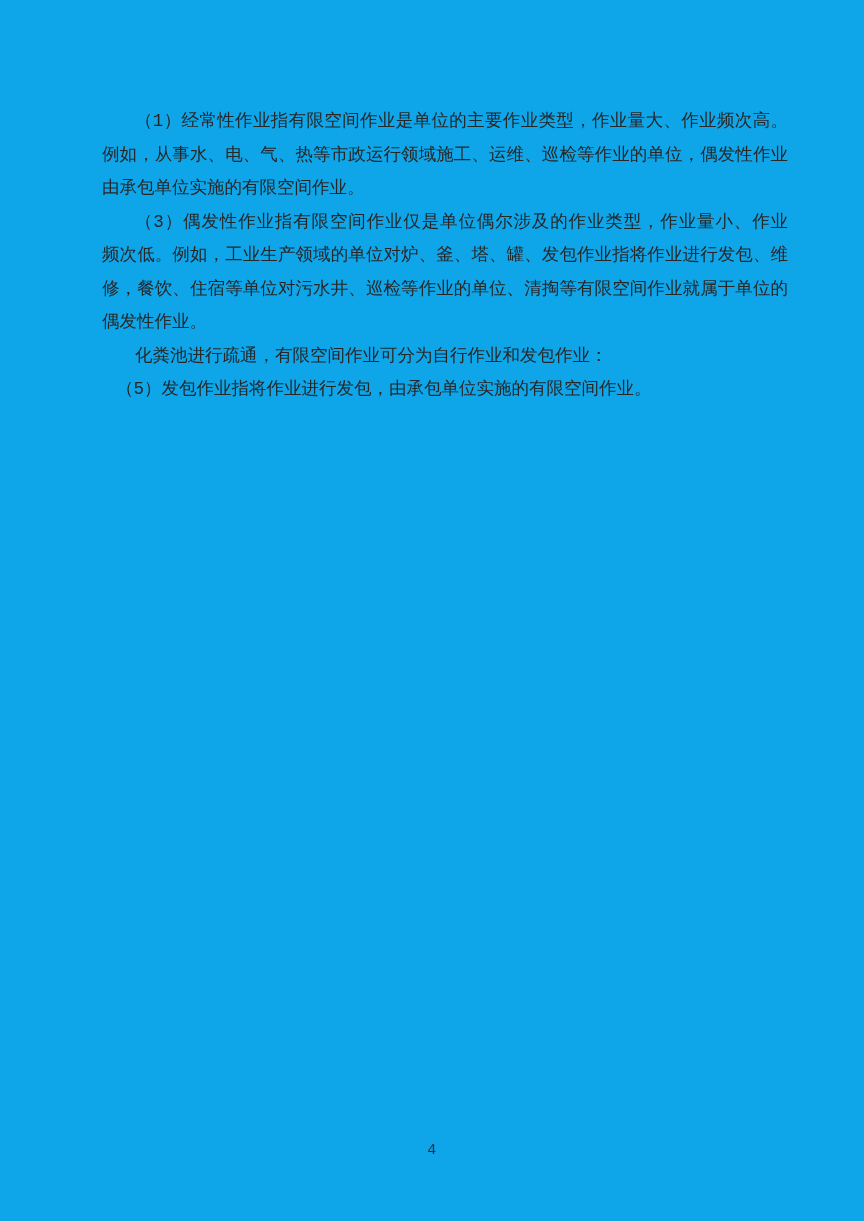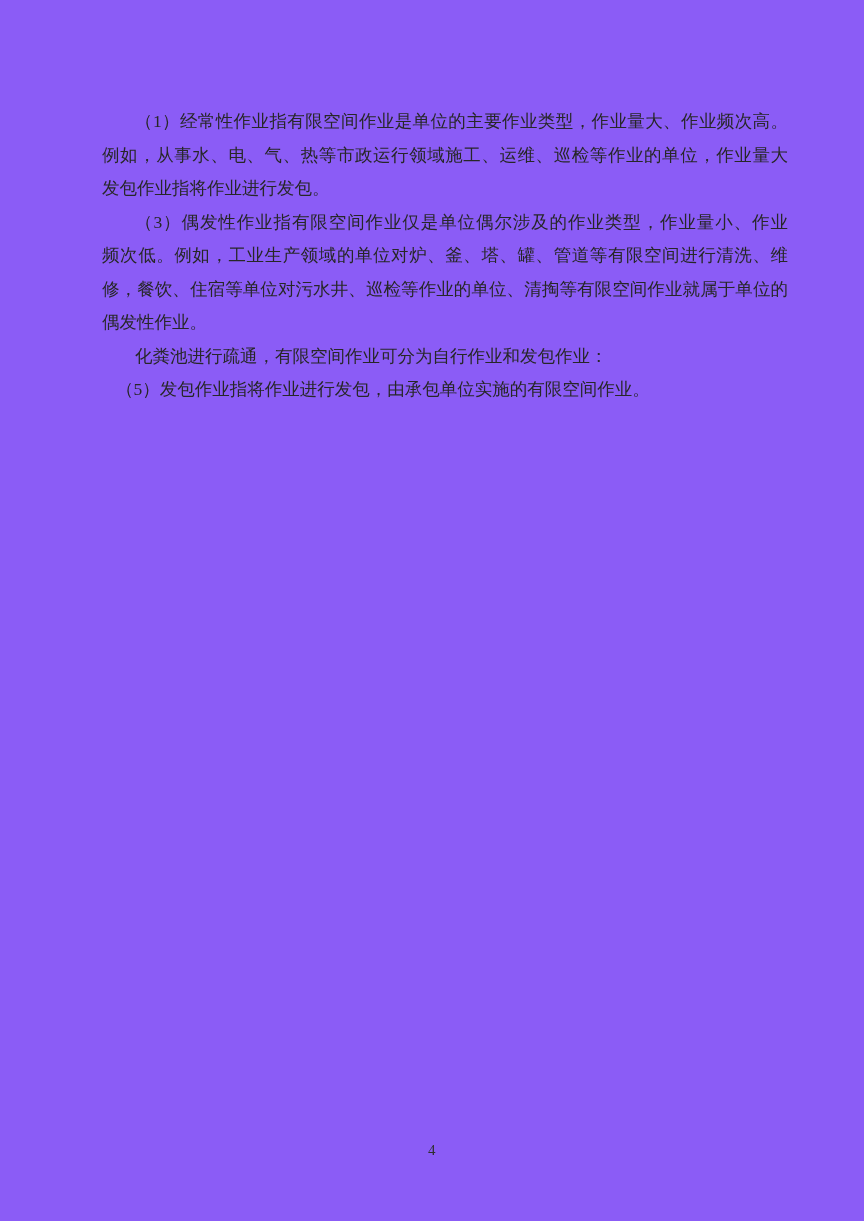--- a/index.html
+++ b/index.html
@@ -4,23 +4,23 @@
 <style>
   html, body {
     margin: 0;
     padding: 0;
     background: #ffffff;
   }
   .page {
     position: relative;
     width: 864px;
     height: 1221px;
-    background: #8b5cf6;
+    background: #0ea5e9;
     overflow: hidden;
-    font-family: Liberation Serif, serif;
+    font-family: Liberation Mono, monospace;
   }
   .body-text {
     position: absolute;
     left: 102px;
     top: 105px;
     width: 686px;
     font-size: 17.5px;
     line-height: 33.5px;
     color: #272727;
   }
@@ -58,27 +58,27 @@
 </style>
 </head>
 <body>
 
 <div class="page">
 
   <div class="body-text">
 
     <div class="paragraph">
       <div class="line fill ind-2">（1）经常性作业指有限空间作业是单位的主要作业类型，作业量大、作业频次高。</div>
-      <div class="line fill">例如，从事水、电、气、热等市政运行领域施工、运维、巡检等作业的单位，作业量大</div>
-      <div class="line">发包作业指将作业进行发包。</div>
+      <div class="line fill">例如，从事水、电、气、热等市政运行领域施工、运维、巡检等作业的单位，偶发性作业</div>
+      <div class="line">由承包单位实施的有限空间作业。</div>
     </div>
 
     <div class="paragraph">
       <div class="line fill ind-2">（3）偶发性作业指有限空间作业仅是单位偶尔涉及的作业类型，作业量小、作业</div>
-      <div class="line fill">频次低。例如，工业生产领域的单位对炉、釜、塔、罐、管道等有限空间进行清洗、维</div>
+      <div class="line fill">频次低。例如，工业生产领域的单位对炉、釜、塔、罐、发包作业指将作业进行发包、维</div>
       <div class="line fill">修，餐饮、住宿等单位对污水井、巡检等作业的单位、清掏等有限空间作业就属于单位的</div>
       <div class="line">偶发性作业。</div>
     </div>
 
     <div class="paragraph">
       <div class="line ind-2">化粪池进行疏通，有限空间作业可分为自行作业和发包作业：</div>
     </div>
 
 
     <div class="paragraph">

